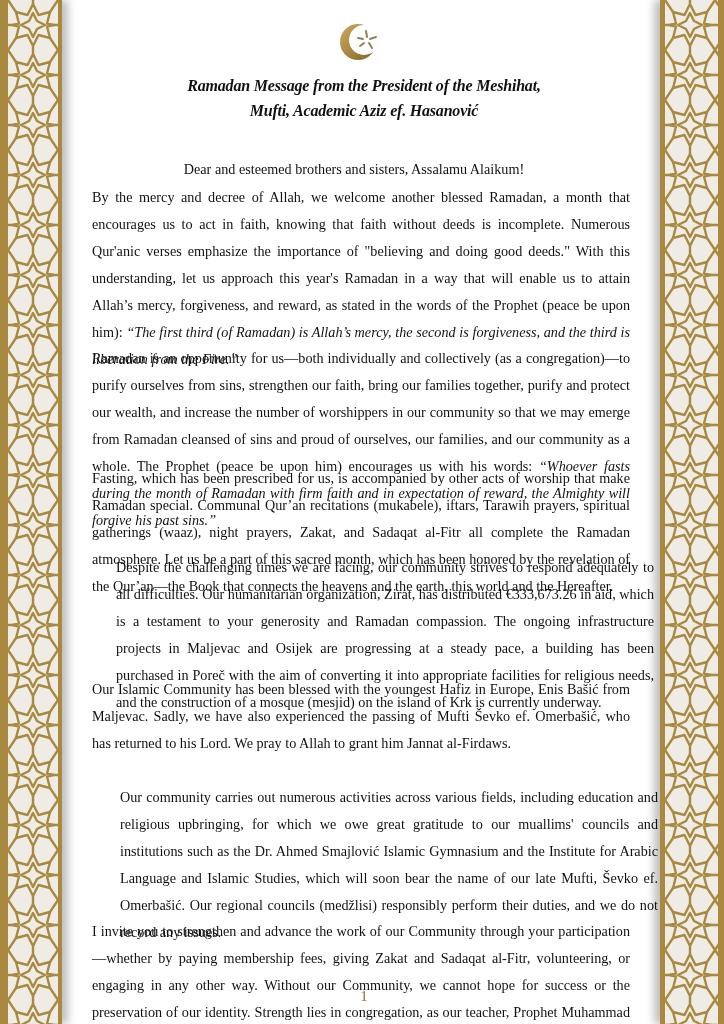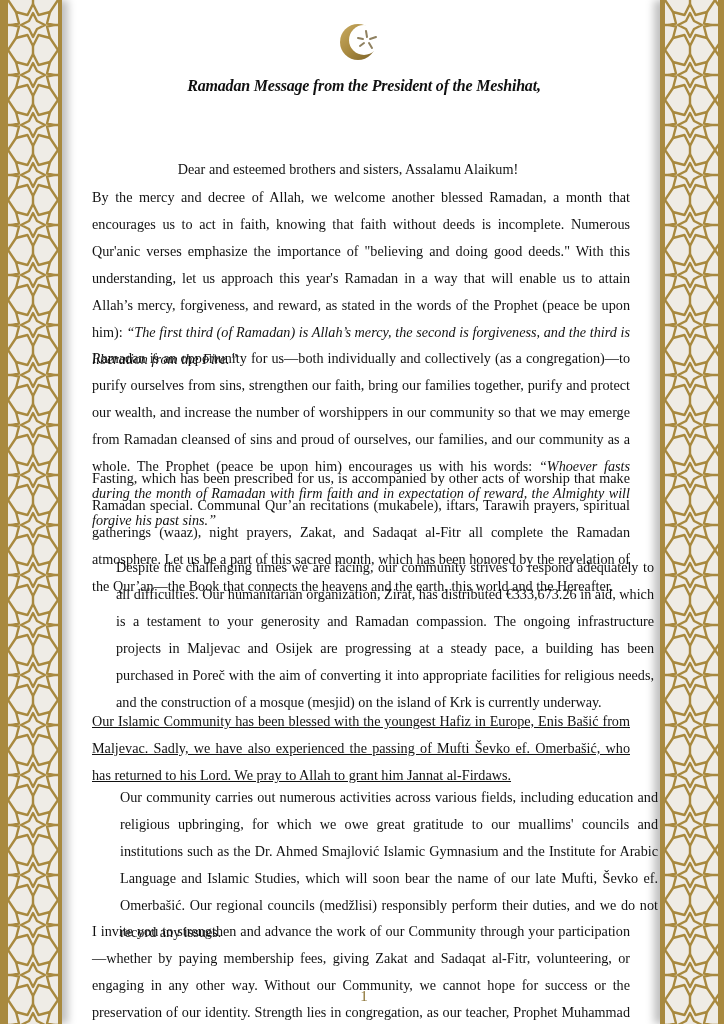--- a/index.html
+++ b/index.html
@@ -60,21 +60,21 @@
       font-weight: bold;
       font-size: 16px;
       line-height: 25px;
       letter-spacing: -0.2px;
     }
     .title-line {
       display: block;
     }
     .greeting {
       position: absolute;
-      left: 54px;
+      left: 60px;
       width: 588px;
       top: 159px;
       text-align: center;
       font-size: 14.2px;
       line-height: 20px;
     }
     .paragraph {
       position: absolute;
       left: 92px;
       width: 538px;
@@ -83,21 +83,21 @@
       line-height: 27px;
       margin: 0;
     }
     .paragraph em {
       font-style: italic;
     }
     .p1 { top: 184px; }
     .p2 { top: 321px; margin-top: 24px; }
     .p3 { top: 465px; }
     .p4 { top: 554px; margin-left: 24px; }
-    .p5 { top: 708px; text-decoration: underline; }
+    .p5 { top: 676px; }
     .p6 { top: 784px; margin-left: 28px; }
     .p7 { top: 918px; }
     .page-number {
       position: absolute;
       left: 70px;
       width: 588px;
       top: 988px;
       text-align: center;
       font-size: 15px;
       color: #8a7233;
@@ -160,20 +160,21 @@
       <line x1="33" y1="21" x2="39" y2="19"></line>
       <line x1="32" y1="25" x2="35" y2="30"></line>
       <line x1="27" y1="25" x2="23" y2="28"></line>
       <line x1="26" y1="21" x2="21" y2="20"></line>
     </g>
   </svg>
 </div>
 
 <div class="title-block">
   <span class="title-line">Ramadan Message from the President of the Meshihat,</span>
+  <span class="title-line">Mufti, Academic Aziz ef. Hasanović</span>
 </div>
 
 <div class="greeting">Dear and  esteemed brothers and sisters, Assalamu Alaikum!</div>
 
 <p class="paragraph p1"><span>By the mercy and decree of Allah, we welcome another blessed Ramadan, a month that encourages us to act in faith, knowing that faith without deeds is incomplete. Numerous Qur'anic verses emphasize the importance of "believing and doing good deeds." With this understanding, let us approach this year's Ramadan in a way that will enable us to attain Allah’s mercy, forgiveness, and reward, as stated in the words of the Prophet (peace be upon him): </span><em>“The first third (of Ramadan) is Allah’s mercy, the second is forgiveness, and the third is liberation from the Fire.”</em></p>
 
 <p class="paragraph p2"><span>Ramadan is an opportunity for us—both individually and collectively (as a congregation)—to purify ourselves from sins, strengthen our faith, bring our families together, purify and protect our wealth, and increase the number of worshippers in our community so that we may emerge from Ramadan cleansed of sins and proud of ourselves, our families, and our community as a whole. The Prophet (peace be upon him) encourages us with his words: </span><em>“Whoever fasts during the month of Ramadan with firm faith and in expectation of reward, the Almighty will forgive his past sins.”</em></p>
 
 <p class="paragraph p3">Fasting, which has been prescribed for us, is accompanied by other acts of worship that make Ramadan special. Communal Qur’an recitations (mukabele), iftars, Tarawih prayers, spiritual gatherings (waaz), night prayers, Zakat, and Sadaqat al-Fitr all complete the Ramadan atmosphere. Let us be a part of this sacred month, which has been honored by the revelation of the Qur’an—the Book that connects the heavens and the earth, this world and the Hereafter.</p>
 

